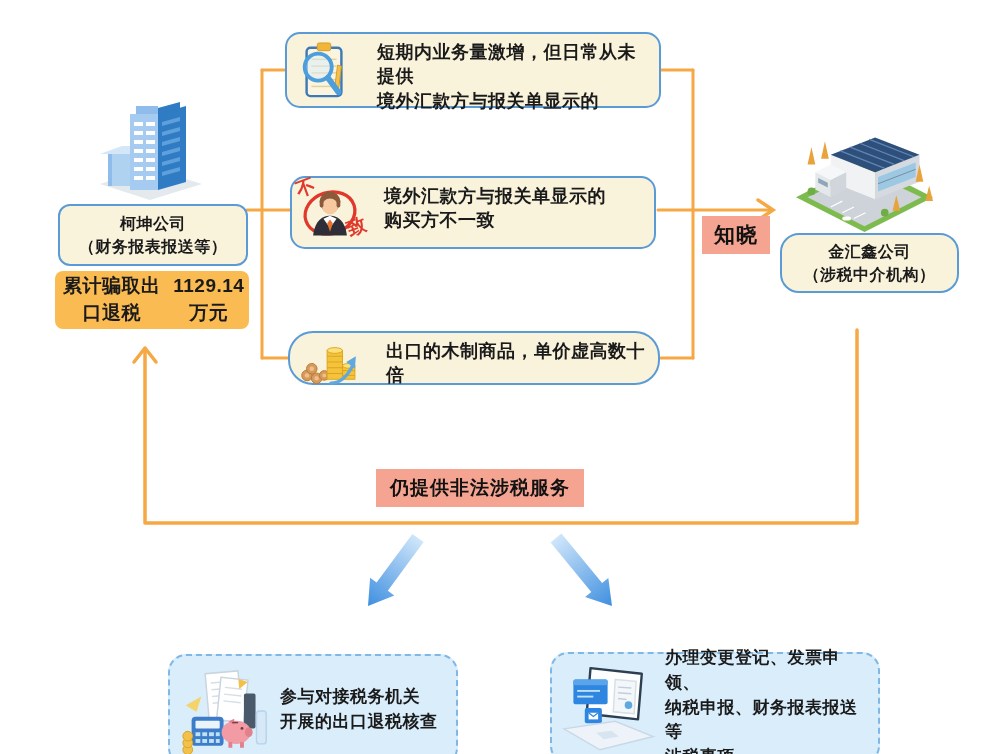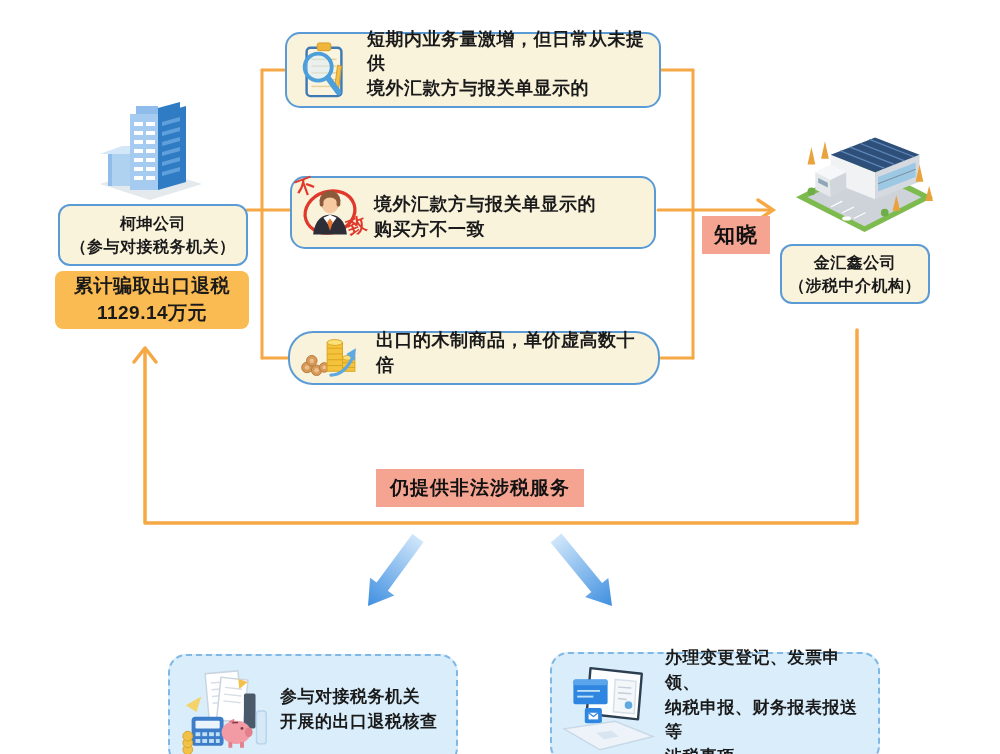--- a/index.html
+++ b/index.html
@@ -4,34 +4,34 @@
 <style>
   html,body{margin:0;padding:0;background:#fff;}
   #canvas{
     position:relative;width:1000px;height:754px;background:#ffffff;overflow:hidden;
     font-family:"Liberation Sans","DejaVu Sans",sans-serif;color:#1a1a1a;
   }
   .abs{position:absolute;}
   svg{display:block;}
   
   .finding-box{
-    position:absolute;display:flex;align-items:flex-end;gap:14px;box-sizing:border-box;
+    position:absolute;display:flex;align-items:flex-start;gap:24px;box-sizing:border-box;
     background:#FAF3DC;border:2px solid #5B9BD5;border-radius:15px;padding:6px 12px 6px 8px;
   }
   .finding-text{font-weight:700;font-size:18px;line-height:1.35;letter-spacing:.5px;}
   .icon-wrap{position:relative;flex:0 0 auto;}
   .stamp-char{position:absolute;font-weight:700;font-size:19px;color:#E0392C;line-height:1;}
   
   .label-box{
     position:absolute;display:flex;flex-direction:column;justify-content:center;align-items:center;
     box-sizing:border-box;background:#FAF3DC;border:2px solid #5B9BD5;border-radius:12px;
     font-size:16px;font-weight:700;line-height:1.45;text-align:right;letter-spacing:.5px;
   }
   .stat-box{
-    position:absolute;display:flex;flex-direction:column;justify-content:center;align-items:center;
+    position:absolute;display:flex;flex-direction:row;justify-content:center;align-items:center;
     background:#FABB52;border-radius:8px;font-size:19px;font-weight:700;line-height:1.4;
     text-align:center;letter-spacing:.5px;
   }
   .salmon-tag{
     position:absolute;background:#F5A491;color:#111;font-weight:700;text-align:center;
     letter-spacing:1px;
   }
   
   .service-box{
     position:absolute;display:flex;align-items:center;gap:8px;box-sizing:border-box;
@@ -112,21 +112,21 @@
         <polygon points="70,42 88,37 88,41 70,46"></polygon>
           <polygon points="70,52 88,47 88,51 70,56"></polygon>
         <polygon points="70,62 88,57 88,61 70,66"></polygon>
           <polygon points="70,72 88,67 88,71 70,76"></polygon>
       </g>
     </svg>
   </div>
 
   <div class="label-box" style="left:58px;top:204px;width:190px;height:62px;">
     <div>柯坤公司</div>
-    <div>（参与对接税务机关）</div>
+    <div>（财务报表报送等）</div>
   </div>
   <div class="stat-box" style="left:55px;top:271px;width:194px;height:58px;">
     <div>累计骗取出口退税</div>
     <div>1129.14万元</div>
   </div>
 
   <div class="finding-box" style="left:285px;top:32px;width:376px;height:76px;">
     <span class="icon-wrap">
       <svg width="58" height="60" viewBox="0 0 60 62">
         <rect x="12" y="8" width="36" height="50" rx="4" fill="#FBF4DE" stroke="#3E79B4" stroke-width="2.5"></rect>
@@ -238,21 +238,21 @@
         <polygon points="132,44 136,62 128,62"></polygon>
           <polygon points="142,66 146,82 138,82"></polygon>
         <polygon points="108,76 112,92 104,92"></polygon>
       </g>
       <circle cx="96" cy="94" r="4" fill="#6FAE46"></circle>
         <circle cx="20" cy="72" r="4" fill="#6FAE46"></circle>
       <rect x="52" y="98" width="9" height="4" rx="2" fill="#ffffff"></rect>
     </svg>
   </div>
 
-  <div class="label-box" style="left:780px;top:244px;width:150px;height:60px;">
+  <div class="label-box" style="left:780px;top:233px;width:179px;height:60px;border-radius:19px;">
     <div>金汇鑫公司</div>
     <div>（涉税中介机构）</div>
   </div>
 
   <div class="salmon-tag" style="left:376px;top:469px;padding:6px 14px;font-size:19px;">仍提供非法涉税服务</div>
 
   <div class="service-box" style="left:168px;top:622px;width:290px;height:112px;">
     <span class="icon-wrap">
       <svg width="92" height="88" viewBox="0 0 95 90">
         <polygon points="6,40 22,31 17,47" fill="#F5D36B"></polygon>

